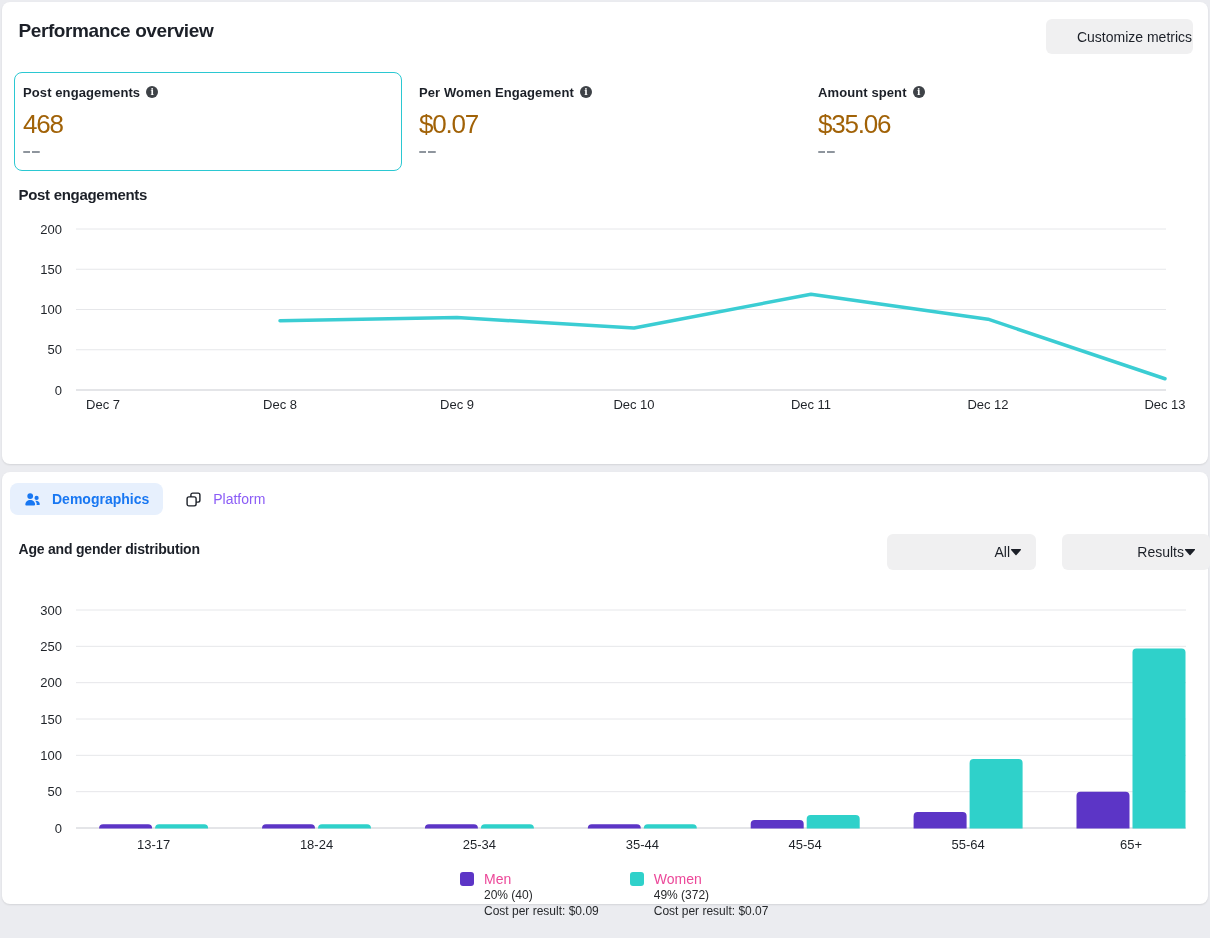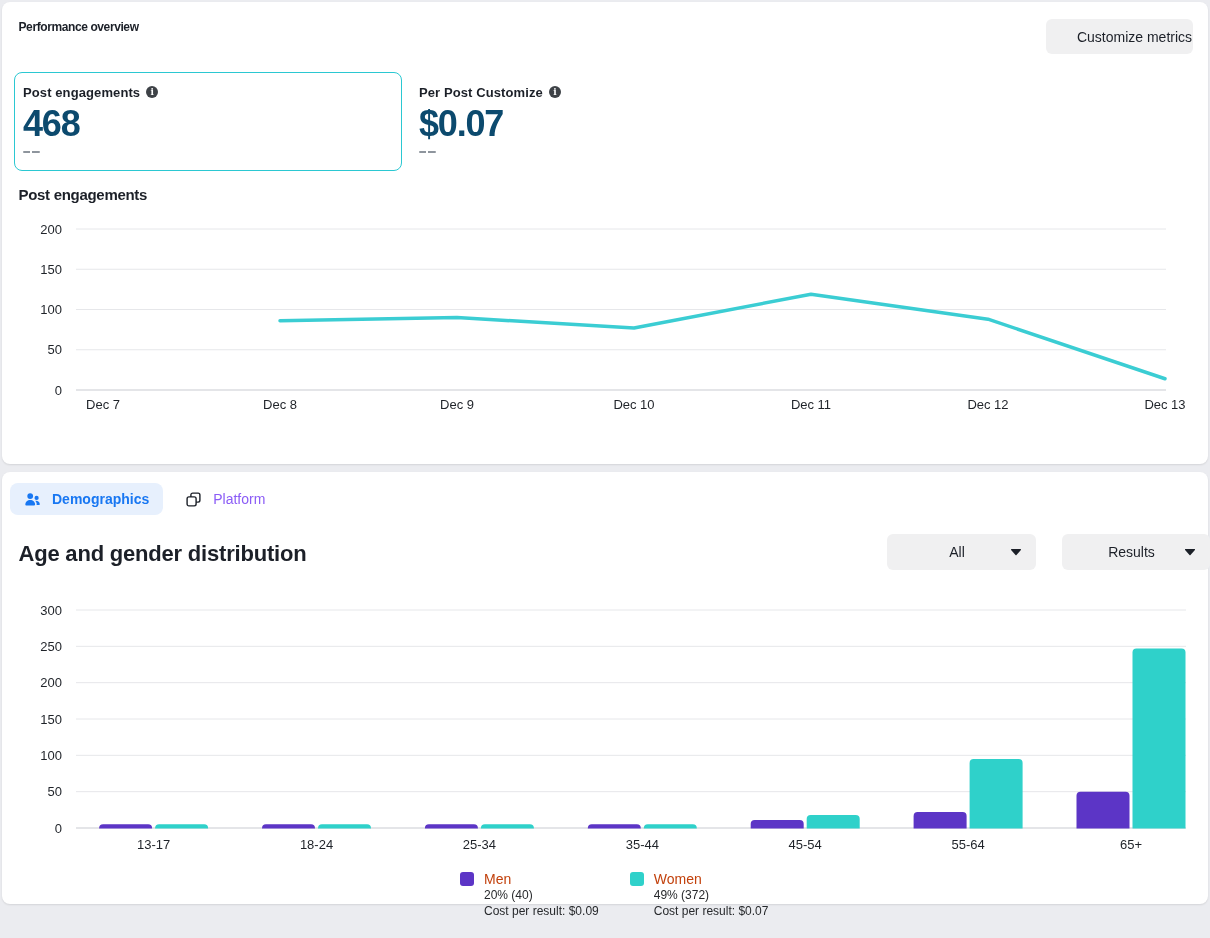--- a/index.html
+++ b/index.html
@@ -17,21 +17,21 @@
     background:#ffffff;
     border-radius:8px;
     box-shadow:0 1px 2px rgba(0,0,0,0.10);
   }
   #perf-card { top:2px; height:462px; }
   #demo-card { top:472px; height:432px; }
 
   
   .perf-title {
     position:absolute; left:16.5px; top:18px;
-    font-size:12px; font-weight:bold; letter-spacing:-0.4px;
+    font-size:19px; font-weight:bold; letter-spacing:-0.4px;
   }
   .customize-btn {
     position:absolute; left:1044px; top:17px;
     width:147px; height:35px;
     background:#f0f0f1; border:none; border-radius:6px;
     font-family:inherit; font-size:14px; color:#1c2028;
     display:flex; align-items:center; justify-content:center;
     cursor:pointer;
     padding-left:30px;
   }
@@ -53,22 +53,22 @@
     display:inline-flex; align-items:center; justify-content:center;
     flex:0 0 auto;
   }
   .info-icon::after {
     content:"i";
     font-family:"DejaVu Serif", serif;
     font-weight:bold; font-size:9px; line-height:1;
   }
   .metric-value {
     margin-top:5.5px;
-    font-size:36px; line-height:36px; font-weight:700;
-    letter-spacing:-1.2px; color:#0c4a6e;
+    font-size:26px; line-height:36px; font-weight:400;
+    letter-spacing:-1.2px; color:#a16207;
   }
   .metric-dashes {
     margin-top:9px;
     width:16.5px; height:2.5px; border-radius:1px;
     background:linear-gradient(90deg,#8e959d 0 7px,transparent 7px 9.5px,#8e959d 9.5px 16.5px);
   }
   .line-chart-label {
     position:absolute; left:16.5px; top:184px;
     font-size:15px; font-weight:bold; letter-spacing:-0.3px;
   }
@@ -79,39 +79,39 @@
   .tab {
     height:32px; border-radius:8px;
     display:flex; align-items:center; gap:11px;
     padding:0 14px;
     font-size:14px; cursor:pointer; color:#8b5cf6;
   }
   .tab.active { background:#e7f0fd; color:#1877f2; font-weight:bold; }
   .tab .tab-icon { display:inline-flex; width:17px; height:17px; align-items:center; justify-content:center; }
   .demo-heading {
     position:absolute; left:16.5px; top:69px;
-    font-size:22px; font-weight:bold; letter-spacing:-0.2px;
+    font-size:14px; font-weight:bold; letter-spacing:-0.2px;
   }
   .dropdown {
     position:absolute; top:62px; height:36px;
     background:#f0f0f1; border:none; border-radius:6px;
     font-family:inherit; font-size:14px; color:#1c2028;
     display:flex; align-items:center;
     padding:0 14px 0 17px;
     cursor:pointer;
   }
   #dropdown-breakdown { left:885px;  width:149px; }
   #dropdown-metric    { left:1044px; width:148px;margin-left:16px; }
-  .dropdown .dd-label { flex:1 1 auto; text-align:center; }
+  .dropdown .dd-label { flex:1 1 auto; text-align:right; }
   .dropdown svg { flex:0 0 auto; }
 
   .legend { position:absolute; left:458px; top:398px; display:flex; gap:31px; }
   .legend-entry { display:flex; gap:10px; }
   .legend-swatch { width:14px; height:14px; border-radius:3px; margin-top:2px; flex:0 0 auto; }
-  .legend-name { font-size:14px; line-height:18px; color:#c2410c; }
+  .legend-name { font-size:14px; line-height:18px; color:#ec4899; }
   .legend-sub  { font-size:12px; line-height:15.5px; color:#27292c; }
 </style>
 </head>
 <body>
 
 <section class="card" id="perf-card">
   <h2 class="perf-title">Performance overview</h2>
   <button class="customize-btn">
     <span>Customize metrics</span>
   </button>
@@ -120,24 +120,32 @@
     <div class="metric-card selected">
       <div class="metric-label-row">
         <span class="metric-label">Post engagements</span>
         <span class="info-icon"></span>
       </div>
       <div class="metric-value">468</div>
       <div class="metric-dashes"></div>
     </div>
     <div class="metric-card">
       <div class="metric-label-row">
-        <span class="metric-label">Per Post Customize</span>
+        <span class="metric-label">Per Women Engagement</span>
         <span class="info-icon"></span>
       </div>
       <div class="metric-value">$0.07</div>
+      <div class="metric-dashes"></div>
+    </div>
+    <div class="metric-card">
+      <div class="metric-label-row">
+        <span class="metric-label">Amount spent</span>
+        <span class="info-icon"></span>
+      </div>
+      <div class="metric-value">$35.06</div>
       <div class="metric-dashes"></div>
     </div>
   </div>
 
   <div class="line-chart-label">Post engagements</div>
   <svg class="chart" width="1206" height="462" viewBox="0 0 1206 462">
       <line x1="74" x2="1164" y1="388" y2="388" stroke="#caccd1" stroke-width="1.2"></line>
       <text x="60" y="392.5" text-anchor="end" font-size="13" fill="#1f2329">0</text>
       <line x1="74" x2="1164" y1="347.75" y2="347.75" stroke="#e6e7ea" stroke-width="1"></line>
       <text x="60" y="352.25" text-anchor="end" font-size="13" fill="#1f2329">50</text>

